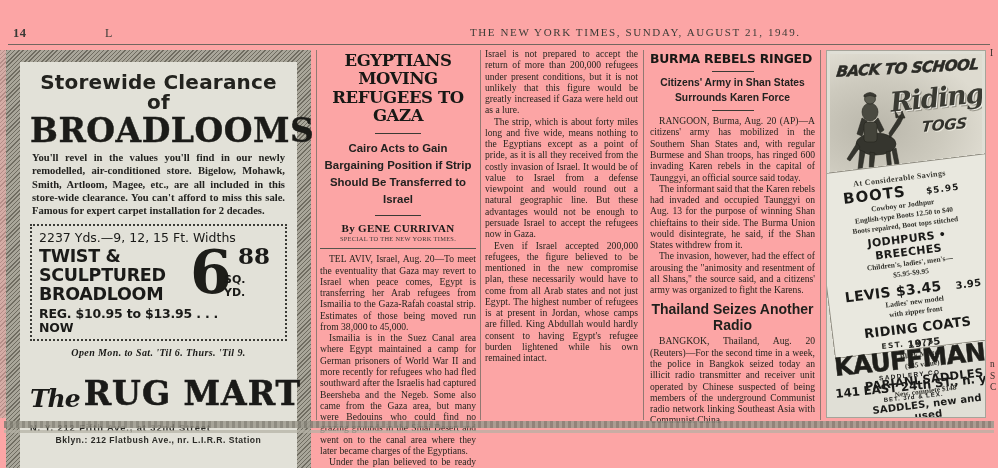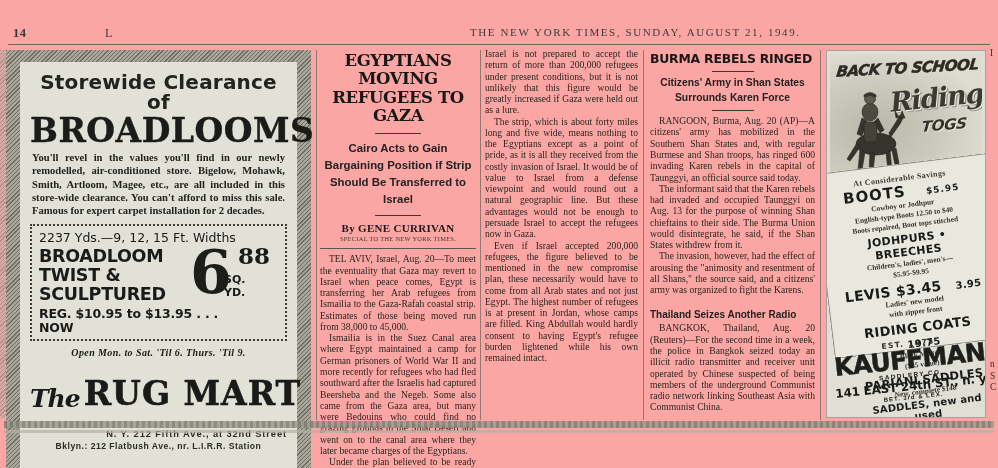--- a/index.html
+++ b/index.html
@@ -97,21 +97,21 @@
   .rug-logo .the{
     font-family:"DejaVu Serif", serif;font-style:italic;font-weight:bold;
     font-size:25px;letter-spacing:-1px;vertical-align:-2px;
   }
   .rug-logo .rm{
     font-family:"DejaVu Serif", serif;font-weight:bold;font-size:33px;
     letter-spacing:1px;-webkit-text-stroke:0.6px #1b1b18;
   }
   .rug-addr{
     font-family:"Liberation Sans", sans-serif;font-weight:bold;font-size:9.3px;
-    text-align:right;letter-spacing:.9px;margin-top:18px;color:#2a2a26;
+    text-align:left;letter-spacing:.9px;margin-top:12px;color:#2a2a26;
   }
   .rug-addr2{
     font-family:"Liberation Sans", sans-serif;font-weight:bold;font-size:8.6px;
     text-align:center;letter-spacing:.5px;margin-top:2px;color:#2a2a26;
   }
 
   
   .news1{position:absolute;left:320px;top:50px;width:156px;height:368px;}
   .hd-main{
     font-family:"DejaVu Serif", serif;font-weight:bold;
@@ -148,22 +148,22 @@
   .hd3{
     font-family:"DejaVu Sans", sans-serif;font-weight:bold;font-size:12.4px;
     letter-spacing:-.2px;color:#181815;margin-top:3px;
   }
   .hd3-dash{width:42px;height:0;border-top:1.3px solid #3a3a34;margin:5px auto 4px auto;}
   .hd3-sub{
     font-family:"Liberation Sans", sans-serif;font-weight:bold;font-size:10.3px;
     line-height:1.42;text-align:center;color:#222220;
   }
   .subhead{
-    font-family:"Liberation Sans", sans-serif;font-weight:bold;font-size:10px;
-    margin:14px 0 2px 0;color:#1f1f1c;
+    font-family:"Liberation Sans", sans-serif;font-weight:bold;font-size:14px;
+    text-align:center;margin:6px 0 2px 0;color:#1f1f1c;
   }
 
   
   .ad-kauf{
     position:absolute;left:826px;top:50px;width:160px;height:368px;
     background:#e0dfd6;overflow:hidden;
     border:1px solid #73706688;box-sizing:border-box;
   }
   .kauf-art{
     position:absolute;left:3px;top:3px;width:152px;height:125px;
@@ -250,22 +250,22 @@
   <div class="ad-rug">
     <div class="ad-rug-inner">
       <div class="rug-h1">Storewide Clearance of</div>
       <div class="rug-h2">BROADLOOMS</div>
       <div class="rug-body">You'll revel in the values you'll find in our newly remodelled, air-conditioned store. Bigelow, Mohawk, Smith, Artloom, Magee, etc., are all included in this store-wide clearance. You can't afford to miss this sale. Famous for expert carpet installation for 2 decades.</div>
 
       <div class="rug-box">
         <div class="rug-yds">2237 Yds.—9, 12, 15 Ft. Widths</div>
         <div class="rug-prodwrap">
           <div class="rug-prod">
+            <div>TWIST &amp; SCULPTURED</div>
             <div>BROADLOOM</div>
-            <div>TWIST &amp; SCULPTURED</div>
             <div class="rug-reg">REG. $10.95 to $13.95 . . . NOW</div>
           </div>
           <div class="rug-price">
             <span class="big">6</span>
             <span class="cents">88</span>
             <span class="unit">
               <span>SQ.</span><br>
               <span>YD.</span>
             </span>
           </div>

